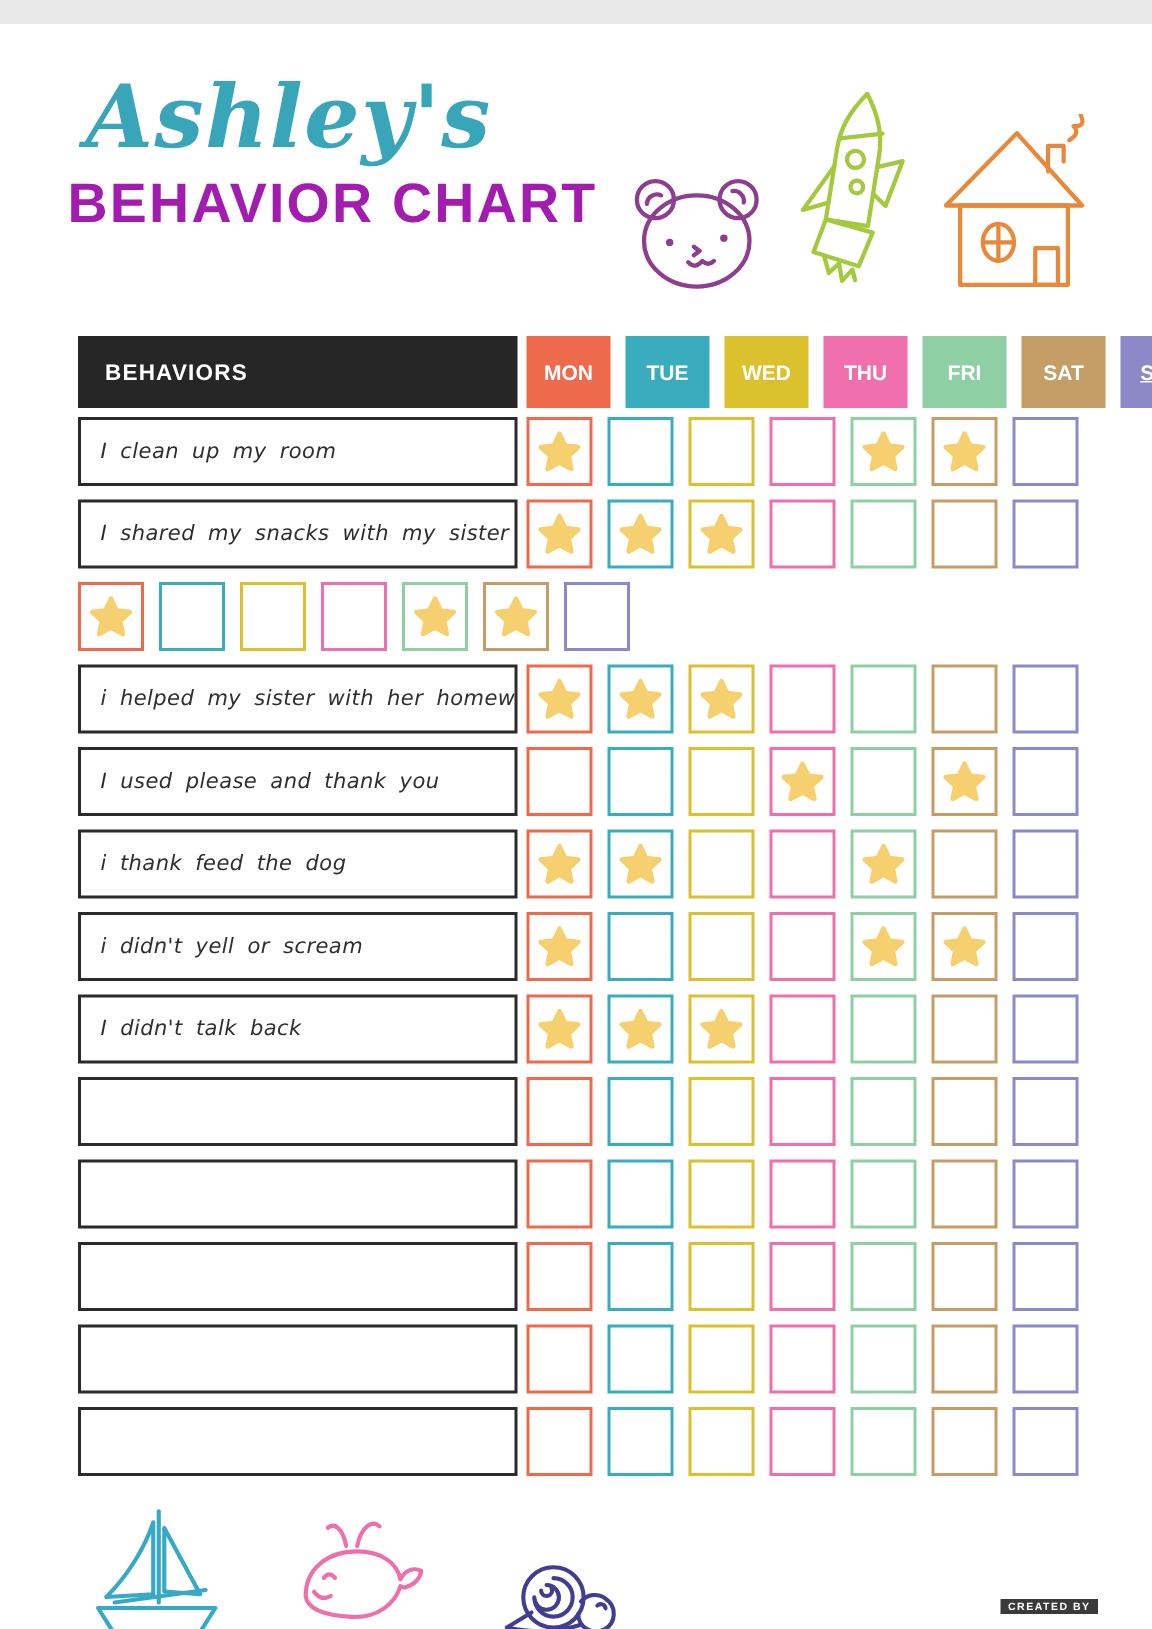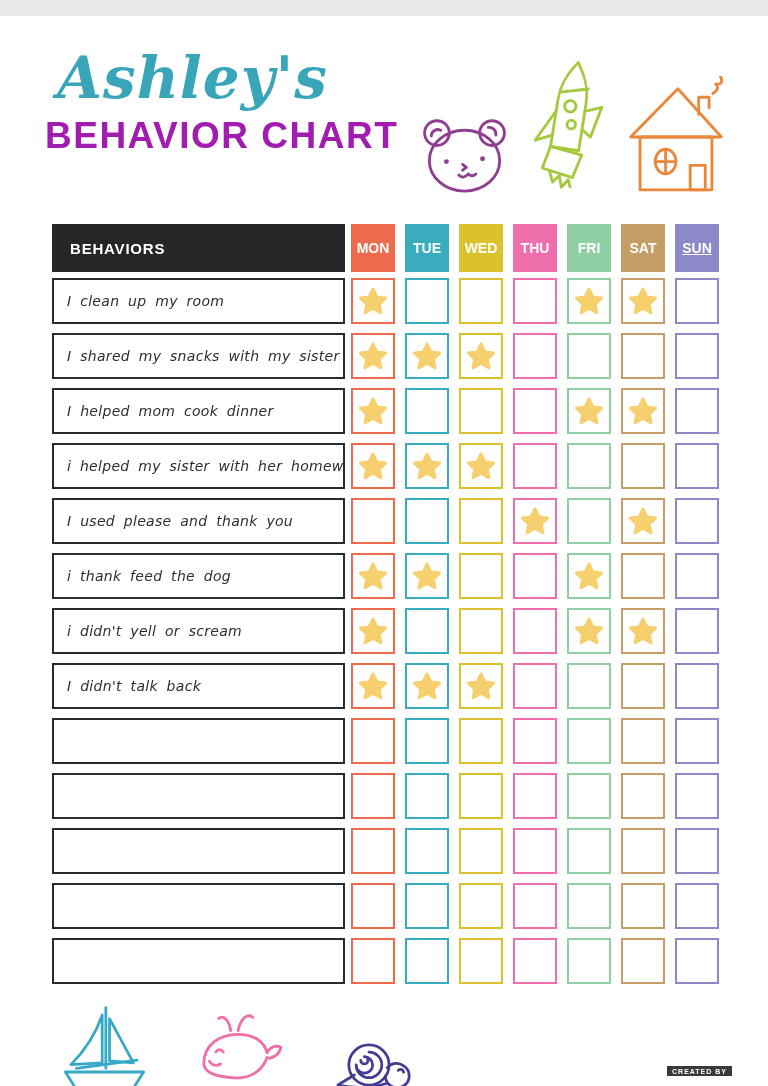--- a/index.html
+++ b/index.html
@@ -26,21 +26,21 @@
   
   .chart{ position:absolute; left:52px; top:208px; width:667px; }
   .chart-header{ display:flex; height:48px; margin-bottom:6px; }
   .behaviors-head{
     width:293px; flex:none; background:#262626; color:#ffffff;
     display:flex; align-items:center; padding-left:18px;
     font-size:15px; font-weight:700; letter-spacing:.8px; margin-right:6px;
   }
   .day-cells{ display:flex; gap:10px; flex:none; }
   .day-head{
-    width:44px; flex:none; display:flex; align-items:center; justify-content:center;
+    width:56px; flex:none; display:flex; align-items:center; justify-content:center;
     color:#ffffff; font-size:14px; font-weight:700;
   }
   #rows{ display:flex; flex-direction:column; gap:9px; }
   .row{ display:flex; height:46px; }
   .label-box{
     width:293px; flex:none; border:2px solid #2b2b2b; margin-right:6px;
     display:flex; align-items:center; padding-left:13px; background:#fff;
     font-family:"DejaVu Sans", sans-serif; font-style:italic;
     font-size:14px; color:#2e2e2e; letter-spacing:.3px; word-spacing:4px;
     white-space:nowrap; overflow:hidden;
@@ -163,21 +163,20 @@
   <polygon points="12,2.5 15,8.8 22,9.6 16.9,14.4 18.3,21.3 12,17.8 5.7,21.3 7.1,14.4 2,9.6 9,8.8" fill="#f6d06f" stroke="#f6d06f" stroke-width="2.5" stroke-linejoin="round"></polygon>
               </svg>
             </div>
             <div class="cell" style="border-color: rgb(239, 111, 173);"></div>
             <div class="cell" style="border-color: rgb(142, 207, 164);"></div>
             <div class="cell" style="border-color: rgb(196, 158, 102);"></div>
             <div class="cell" style="border-color: rgb(141, 137, 200);"></div>
           </div>
         </div>
         <div class="row">
-          <div class="label-box">I helped mom cook dinner</div>
           <div class="day-cells">
             <div class="cell" style="border-color: rgb(237, 107, 76);">
               <svg width="30" height="30" viewBox="0 0 24 24">
   <polygon points="12,2.5 15,8.8 22,9.6 16.9,14.4 18.3,21.3 12,17.8 5.7,21.3 7.1,14.4 2,9.6 9,8.8" fill="#f6d06f" stroke="#f6d06f" stroke-width="2.5" stroke-linejoin="round"></polygon>
               </svg>
             </div>
             <div class="cell" style="border-color: rgb(57, 172, 189);"></div>
             <div class="cell" style="border-color: rgb(220, 193, 47);"></div>
             <div class="cell" style="border-color: rgb(239, 111, 173);"></div>
             <div class="cell" style="border-color: rgb(142, 207, 164);">

